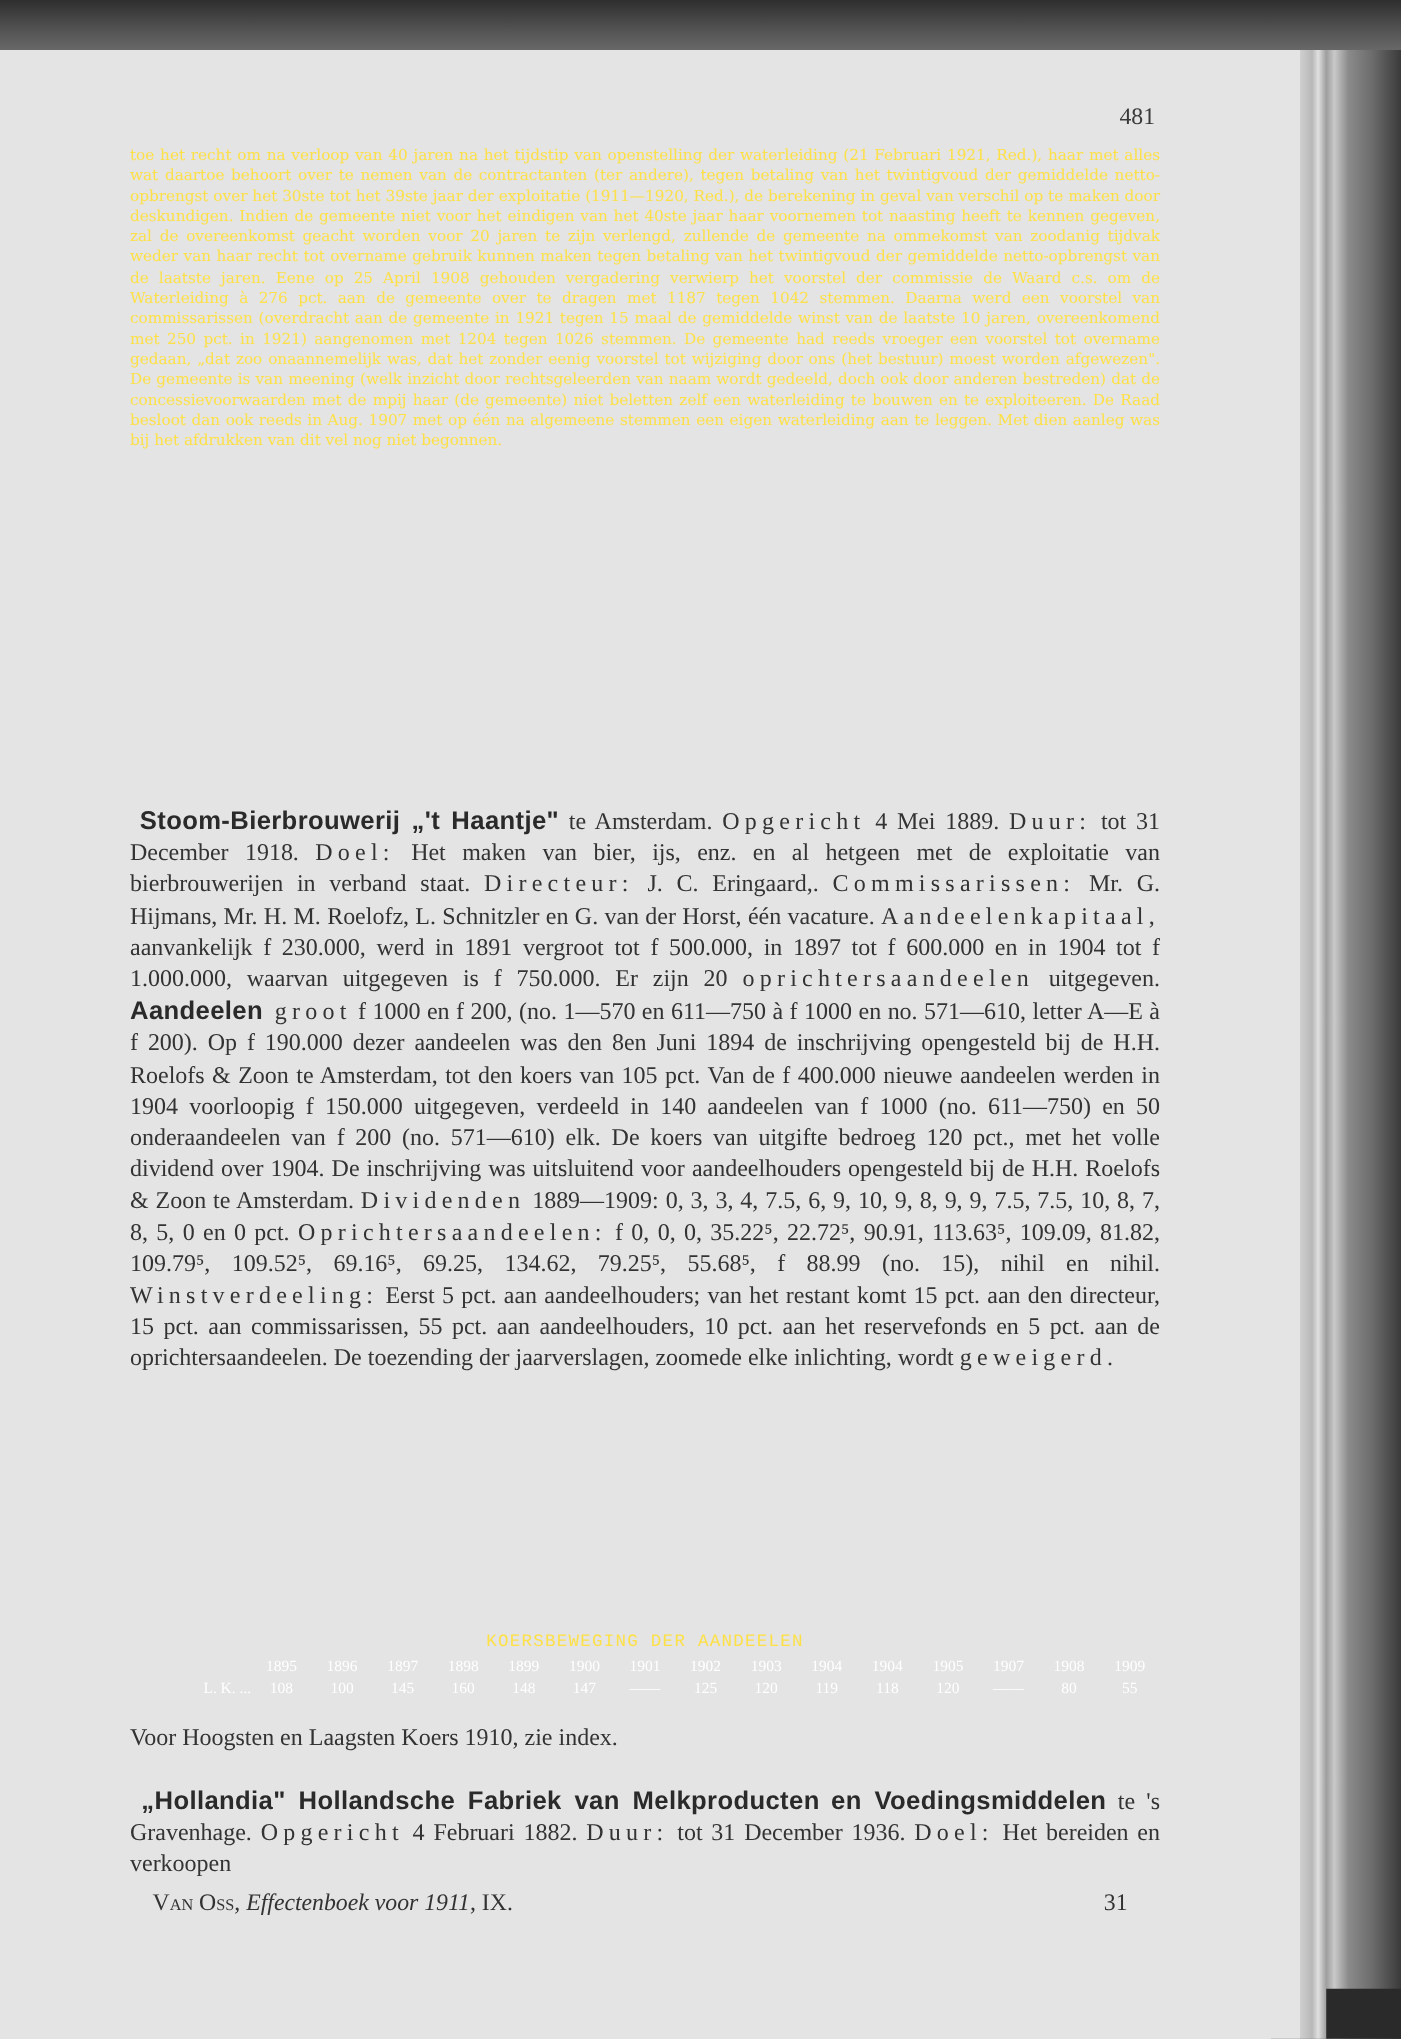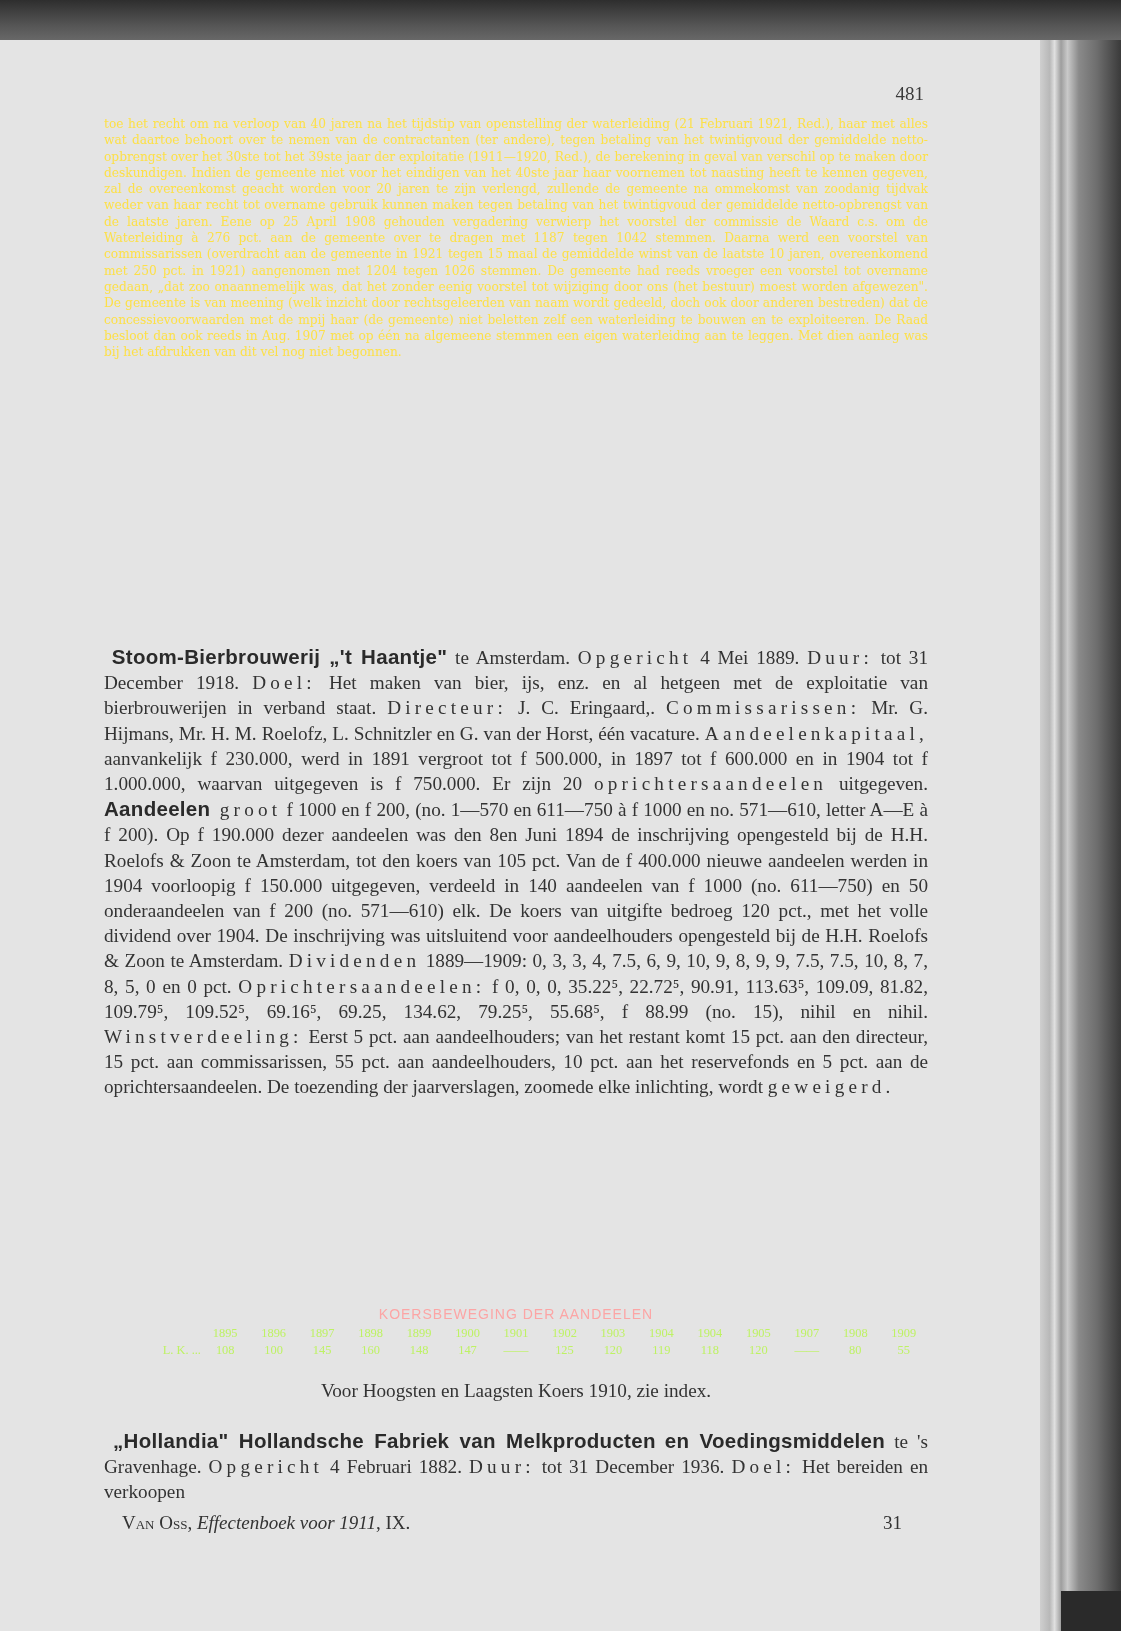--- a/index.html
+++ b/index.html
@@ -52,33 +52,33 @@
     }
     .main-text p { margin: 0; }
     .sp { letter-spacing: 4.2px; }
     .bold-sans {
       font-family: "Liberation Sans", sans-serif; font-weight: bold; color: #2a2a2a;
       letter-spacing: 0.3px;
     }
     .bold-sans.big { font-size: 20.5px; }
     .table-title {
       position: absolute; top: 1306px; left: 0; width: 824px; text-align: center;
-      font-family: Liberation Sans, sans-serif; font-size: 14px; letter-spacing: 1px; color: #fca5a5;
+      font-family: Liberation Mono, monospace; font-size: 14px; letter-spacing: 1px; color: #fde047;
     }
     table.koers {
       position: absolute; top: 1325px; left: 0; width: 824px;
       border-collapse: collapse;
-      font-family: "Liberation Serif", serif; font-size: 12.4px; color: #bef264;
+      font-family: "Liberation Serif", serif; font-size: 12.4px; color: #ffffff;
     }
     table.koers td, table.koers th {
       padding: 0; height: 17px; font-weight: normal; text-align: center; width: 48px;
     }
     table.koers td.label, table.koers th.label { text-align: right; width: 96px; }
     .footnote-line {
-      position: absolute; top: 1380px; left: 0; width: 824px; text-align: center;
+      position: absolute; top: 1380px; left: 0; width: 824px; 
       font-family: "Liberation Serif", serif; font-size: 19.2px; color: #333;
     }
     .second-entry {
       position: absolute; top: 1428px; left: 0; width: 824px;
       font-family: "Liberation Serif", serif; font-size: 19.2px; line-height: 25.2px;
       text-align: justify; color: #333;
     }
     .second-entry p { margin: 0; }
     .footer {
       position: absolute; top: 1512px; left: 0; width: 824px; height: 26px;

